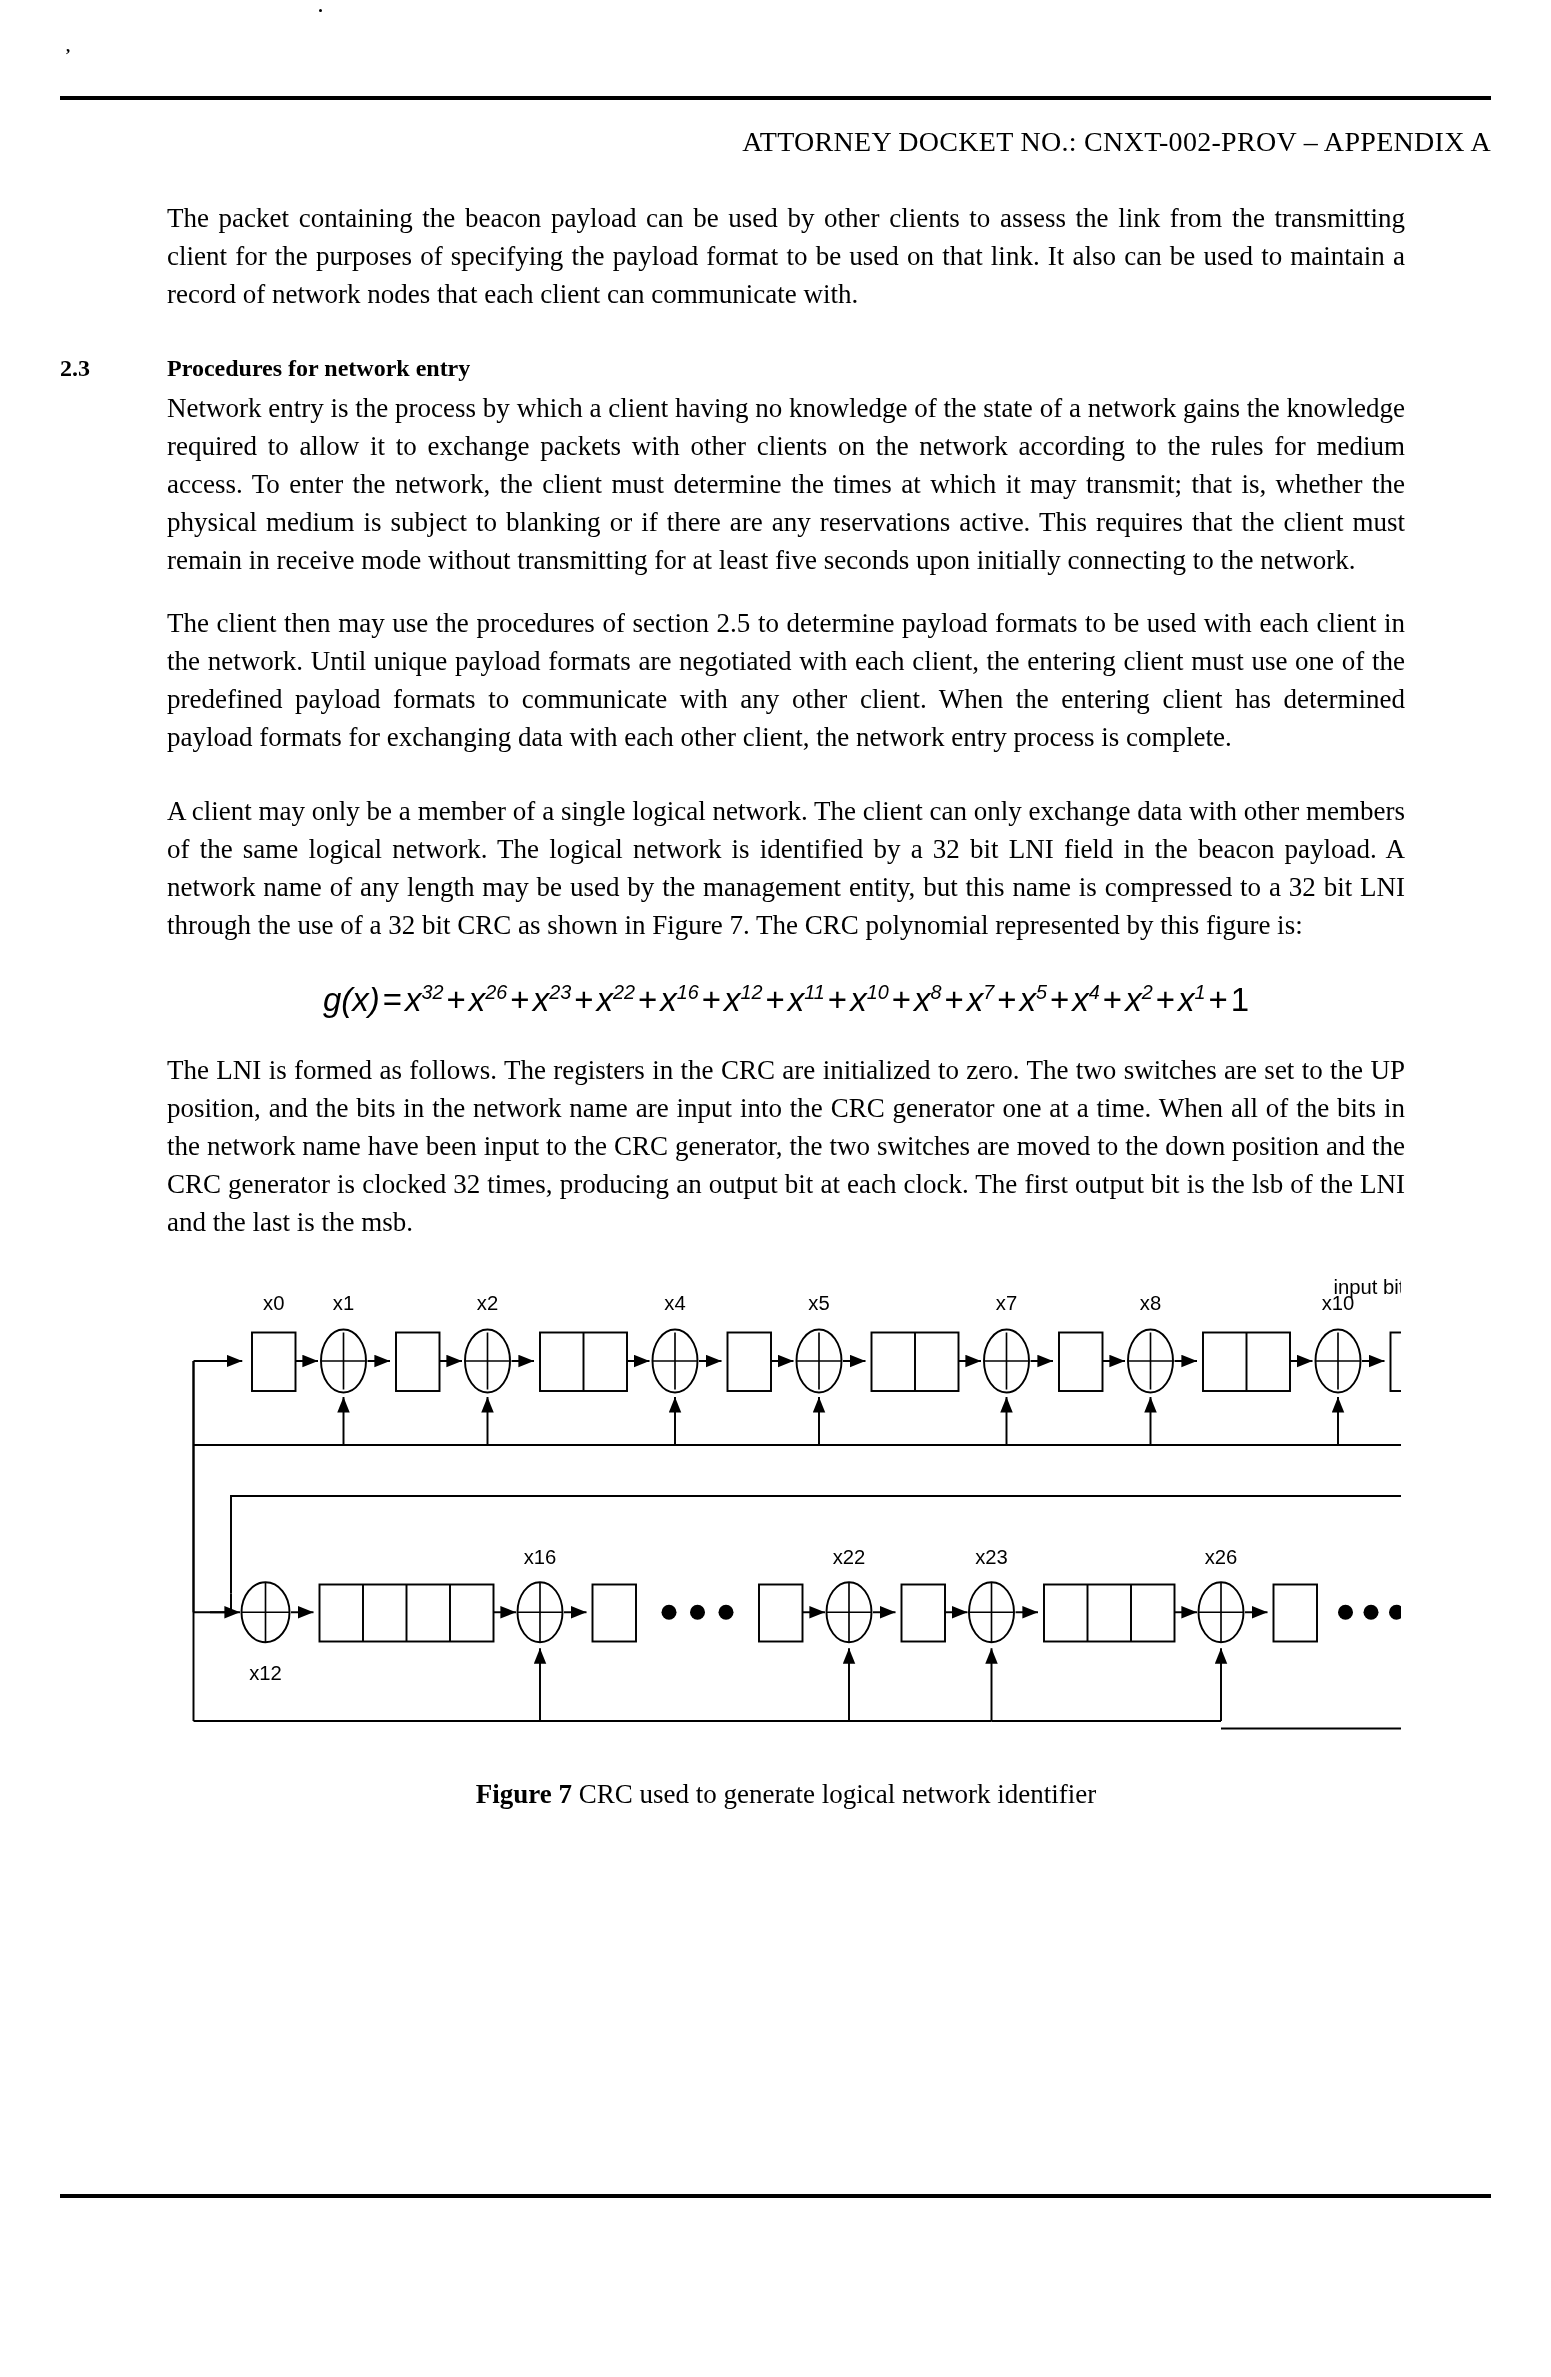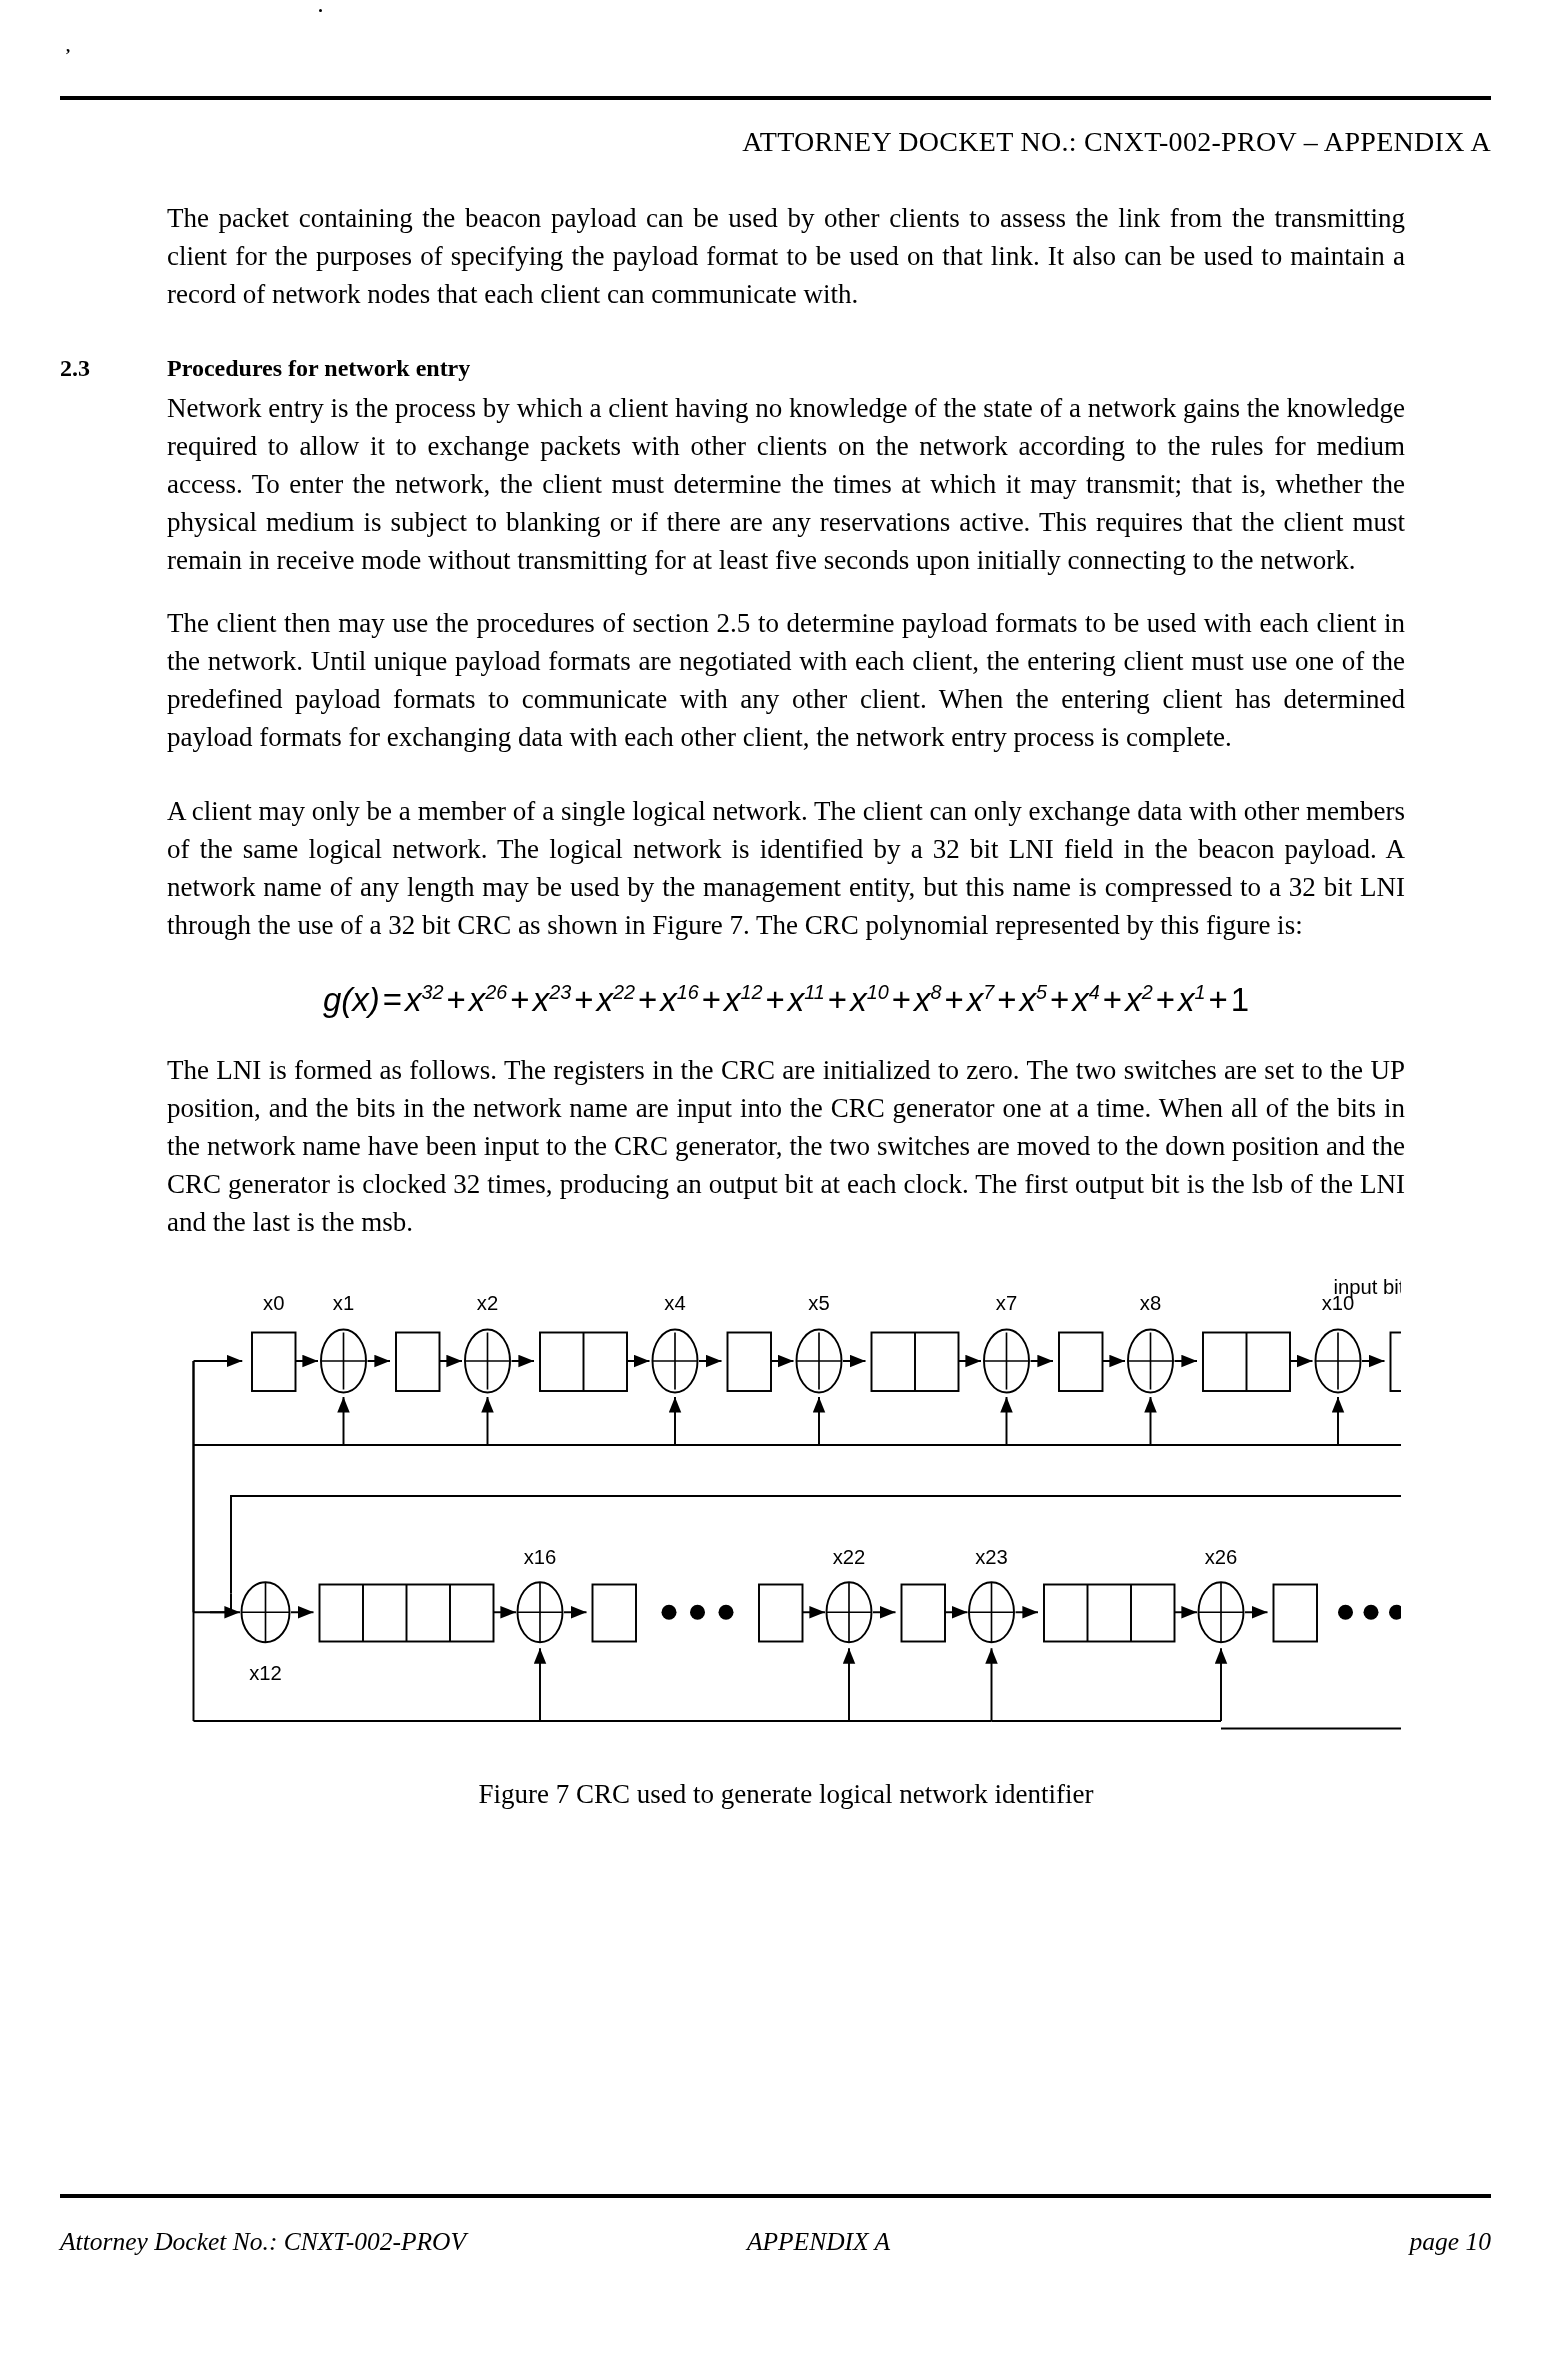--- a/index.html
+++ b/index.html
@@ -75,21 +75,21 @@
 
   
   .figure { margin:30px 0 0 0; }
   .figure-canvas { display:block; margin:0 auto; }
   .figure-caption {
     margin-top:25.5px;
     text-align:center;
     font-size:27px;
     line-height:35px;
   }
-  .figure-caption .cap-label { font-weight:normal; }
+  .figure-caption .cap-label { font-weight:bold; }
 
   
   .footer {
     position:absolute; left:60px; top:2227px; width:1431px;
     font-size:25.5px; font-style:italic;
     display:flex; align-items:baseline;
   }
   .footer .f-left { width:48%; }
   .footer .f-mid  { width:32%; }
   .footer .f-right{ width:20%; text-align:right; }
@@ -357,20 +357,15 @@
       <div class="figure-caption">
         <span class="cap-label">Figure 7</span>
         <span>CRC used to generate logical network identifier</span>
       </div>
     </div>
 
   </div>
 
   <div class="rule rule-bottom"></div>
 
-  <div class="footer">
-    <span class="f-left">Attorney Docket No.: CNXT-002-PROV</span>
-    <span class="f-mid">APPENDIX A</span>
-    <span class="f-right">page 10</span>
-  </div>
 
 </div>
 
 
 </body></html>

